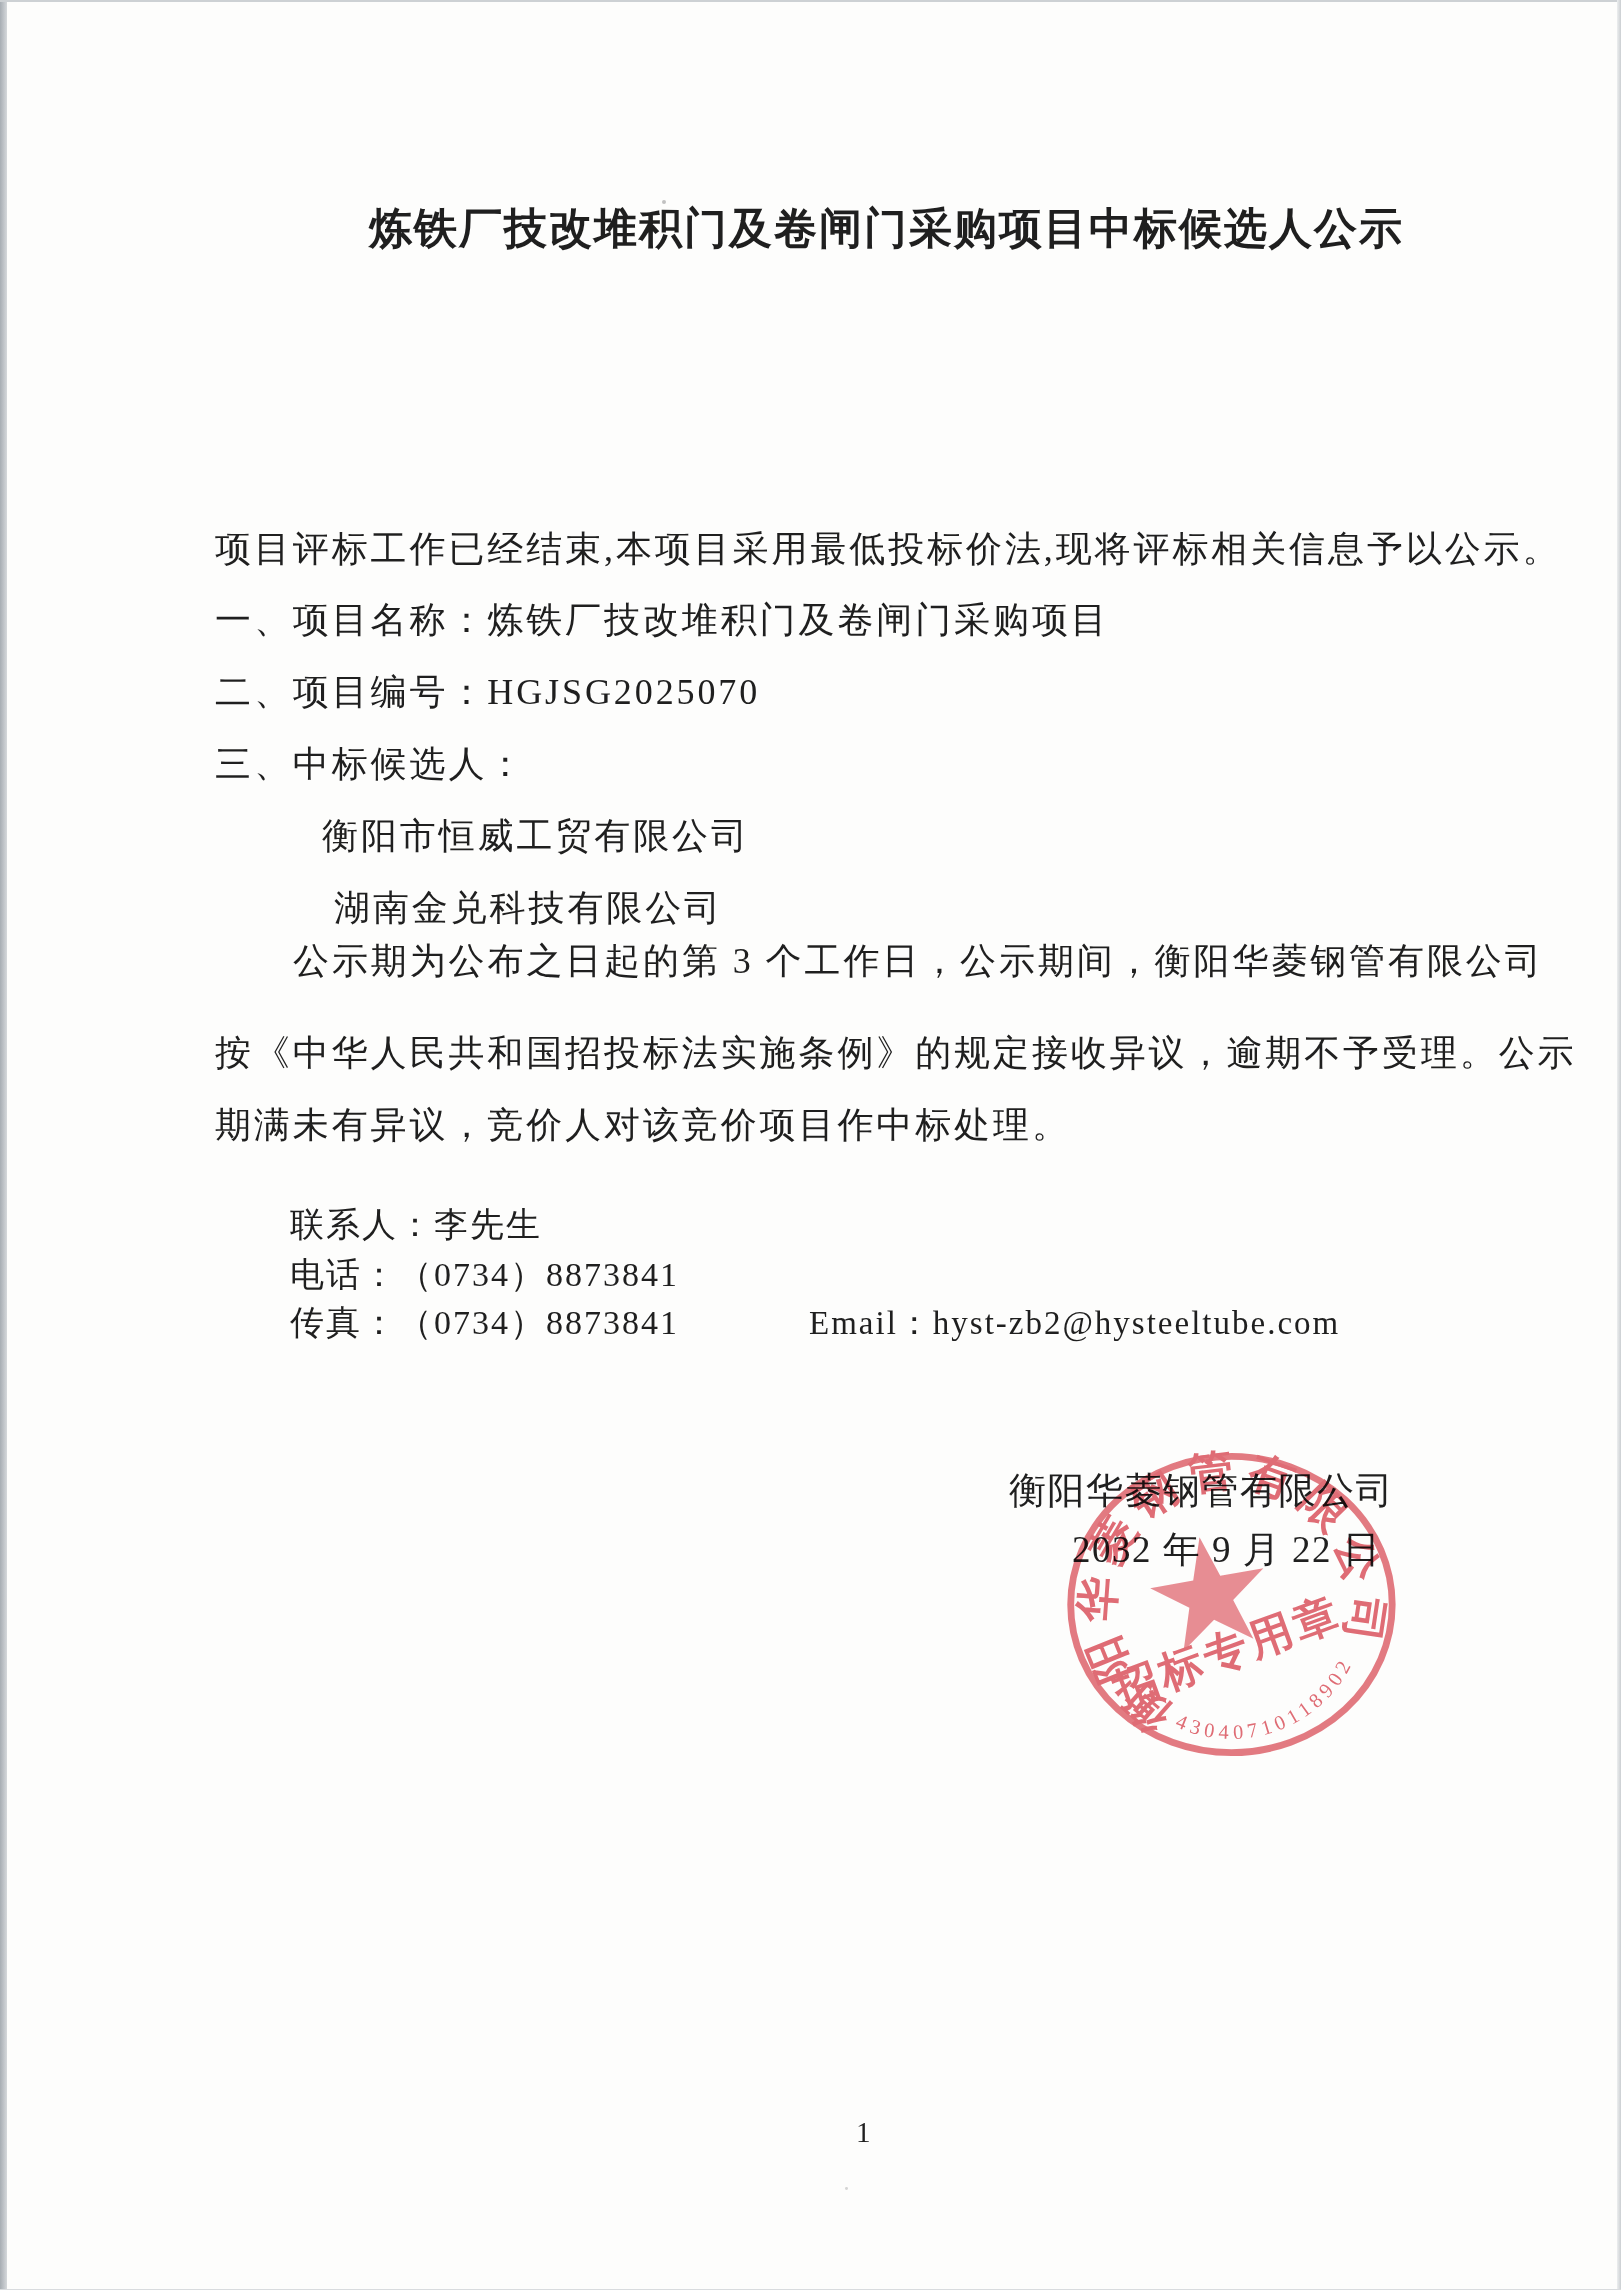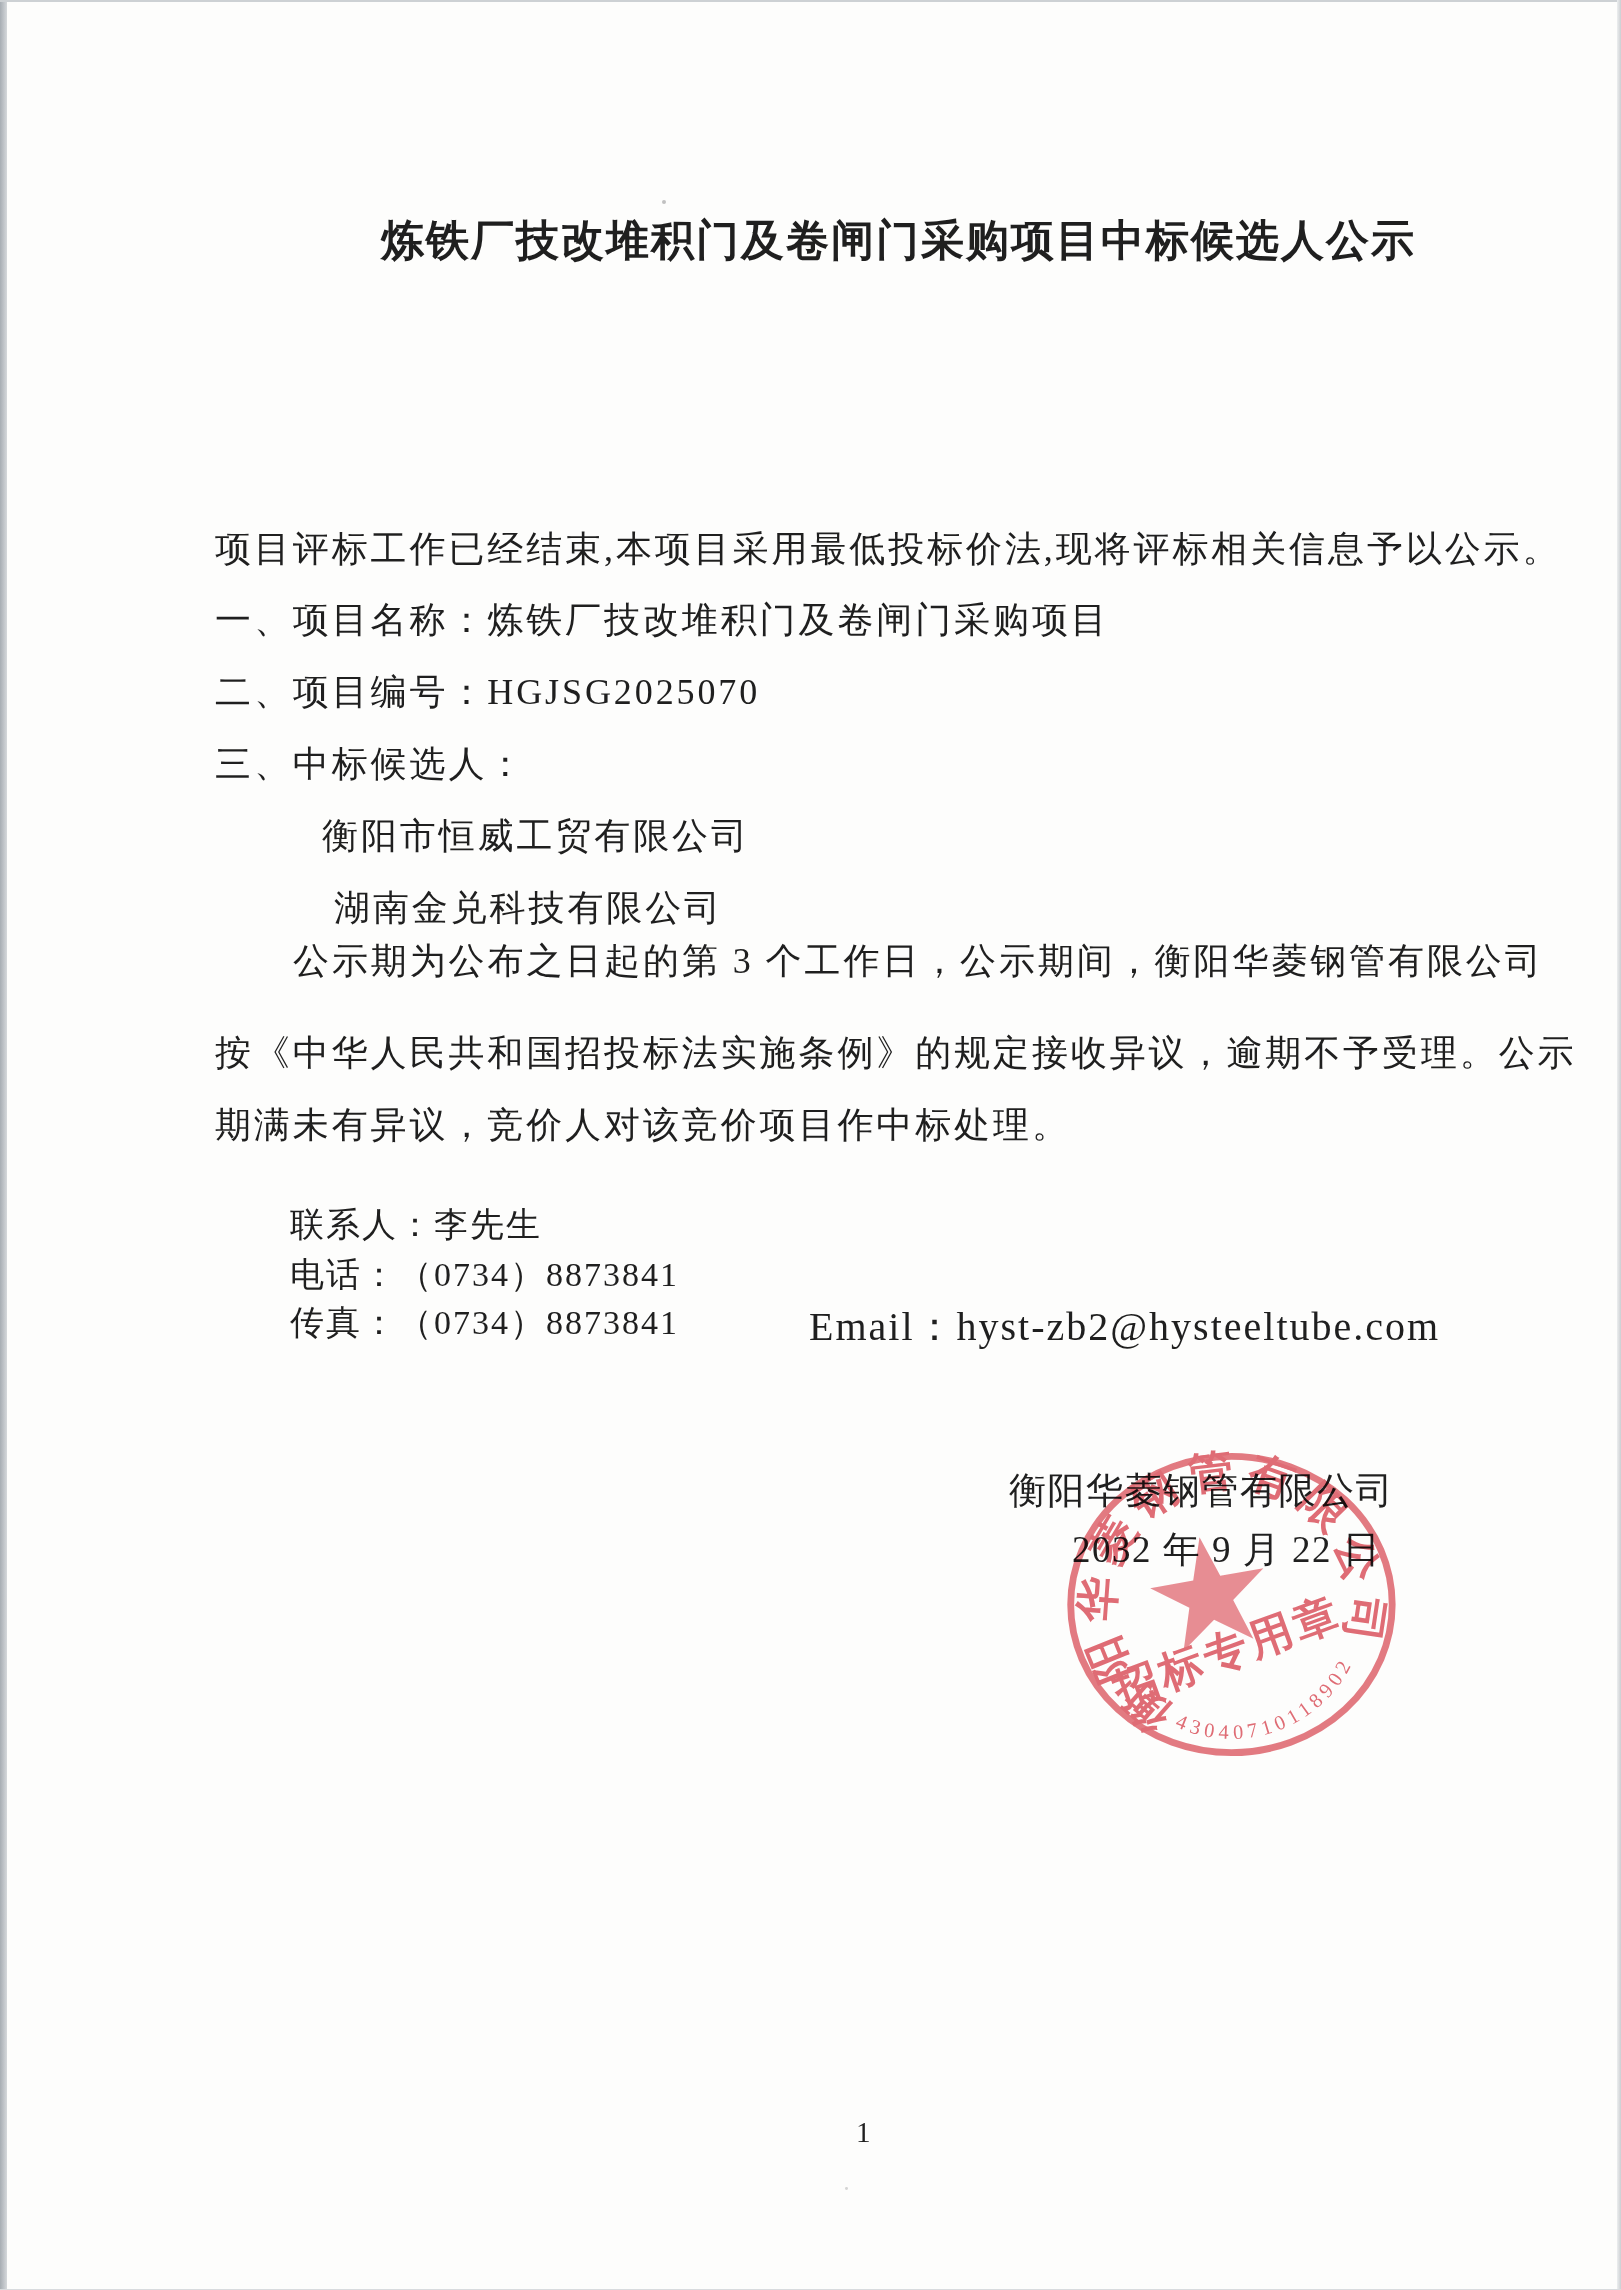--- a/index.html
+++ b/index.html
@@ -15,21 +15,21 @@
   .edge{position:absolute;pointer-events:none;}
   .edge-left{left:0;top:0;width:6.8px;height:2291px;
     background:linear-gradient(to right,#a7adb3,#d5d8db);}
   .edge-top{left:0;top:0;width:1622px;height:2px;background:#cdd1d4;}
   .edge-right{right:0;top:0;width:4.9px;height:2291px;
     background:linear-gradient(to left,#c3c7cb,#eceeef);}
   .edge-bottom{left:0;bottom:0;width:1622px;height:2px;background:#d8dbde;}
   .speck{position:absolute;border-radius:50%;pointer-events:none;}
 
   .title{
-    position:absolute;left:365px;top:203px;margin:16px;
+    position:absolute;left:365px;top:203px;margin:4px;
     font-size:43px;font-weight:bold;letter-spacing:2px;
     line-height:1;white-space:nowrap;
   }
   .ln{
     position:absolute;line-height:1;white-space:nowrap;
     font-size:36px;letter-spacing:2.9px;
   }
   .contact-ln{font-size:34px;letter-spacing:2px;}
   .sig-ln{font-size:37px;letter-spacing:1.5px;}
   .page-num{position:absolute;left:856px;top:2118px;font-size:29px;line-height:1;}
@@ -64,21 +64,21 @@
   <div class="ln" style="left:322px;top:818px">衡阳市恒威工贸有限公司</div>
   <div class="ln" style="left:334px;top:890px">湖南金兑科技有限公司</div>
 
   <div class="ln" style="left:293px;top:943px">公示期为公布之日起的第 3 个工作日，公示期间，衡阳华菱钢管有限公司</div>
   <div class="ln" style="left:215px;top:1035px">按《中华人民共和国招投标法实施条例》的规定接收异议，逾期不予受理。公示</div>
   <div class="ln" style="left:215px;top:1107px">期满未有异议，竞价人对该竞价项目作中标处理。</div>
 
   <div class="ln contact-ln" style="left:290px;top:1208px">联系人：李先生</div>
   <div class="ln contact-ln" style="left:290px;top:1258px">电话：（0734）8873841</div>
   <div class="ln contact-ln" style="left:290px;top:1306px">传真：（0734）8873841</div>
-  <div class="ln contact-ln" style="left:809px;top:1307px;font-size:40px">Email：hyst-zb2@hysteeltube.com</div>
+  <div class="ln contact-ln" style="left:809px;top:1307px;font-size:33px">Email：hyst-zb2@hysteeltube.com</div>
 
   <div class="ln sig-ln" style="left:1009px;top:1472px">衡阳华菱钢管有限公司</div>
   <div class="ln sig-ln" style="left:1072px;top:1531px">2032 年 9 月 22 日</div>
 
   <svg class="stamp" viewBox="0 0 380 350" xmlns="http://www.w3.org/2000/svg">
     <defs>
       <path id="arc-company" d="M 105.7 259.3 A 122 122 0 1 1 278.3 259.3" fill="none"></path>
       <path id="arc-serial" d="M 72.5 242 A 138 138 0 0 0 311.5 242" fill="none"></path>
     </defs>
 

